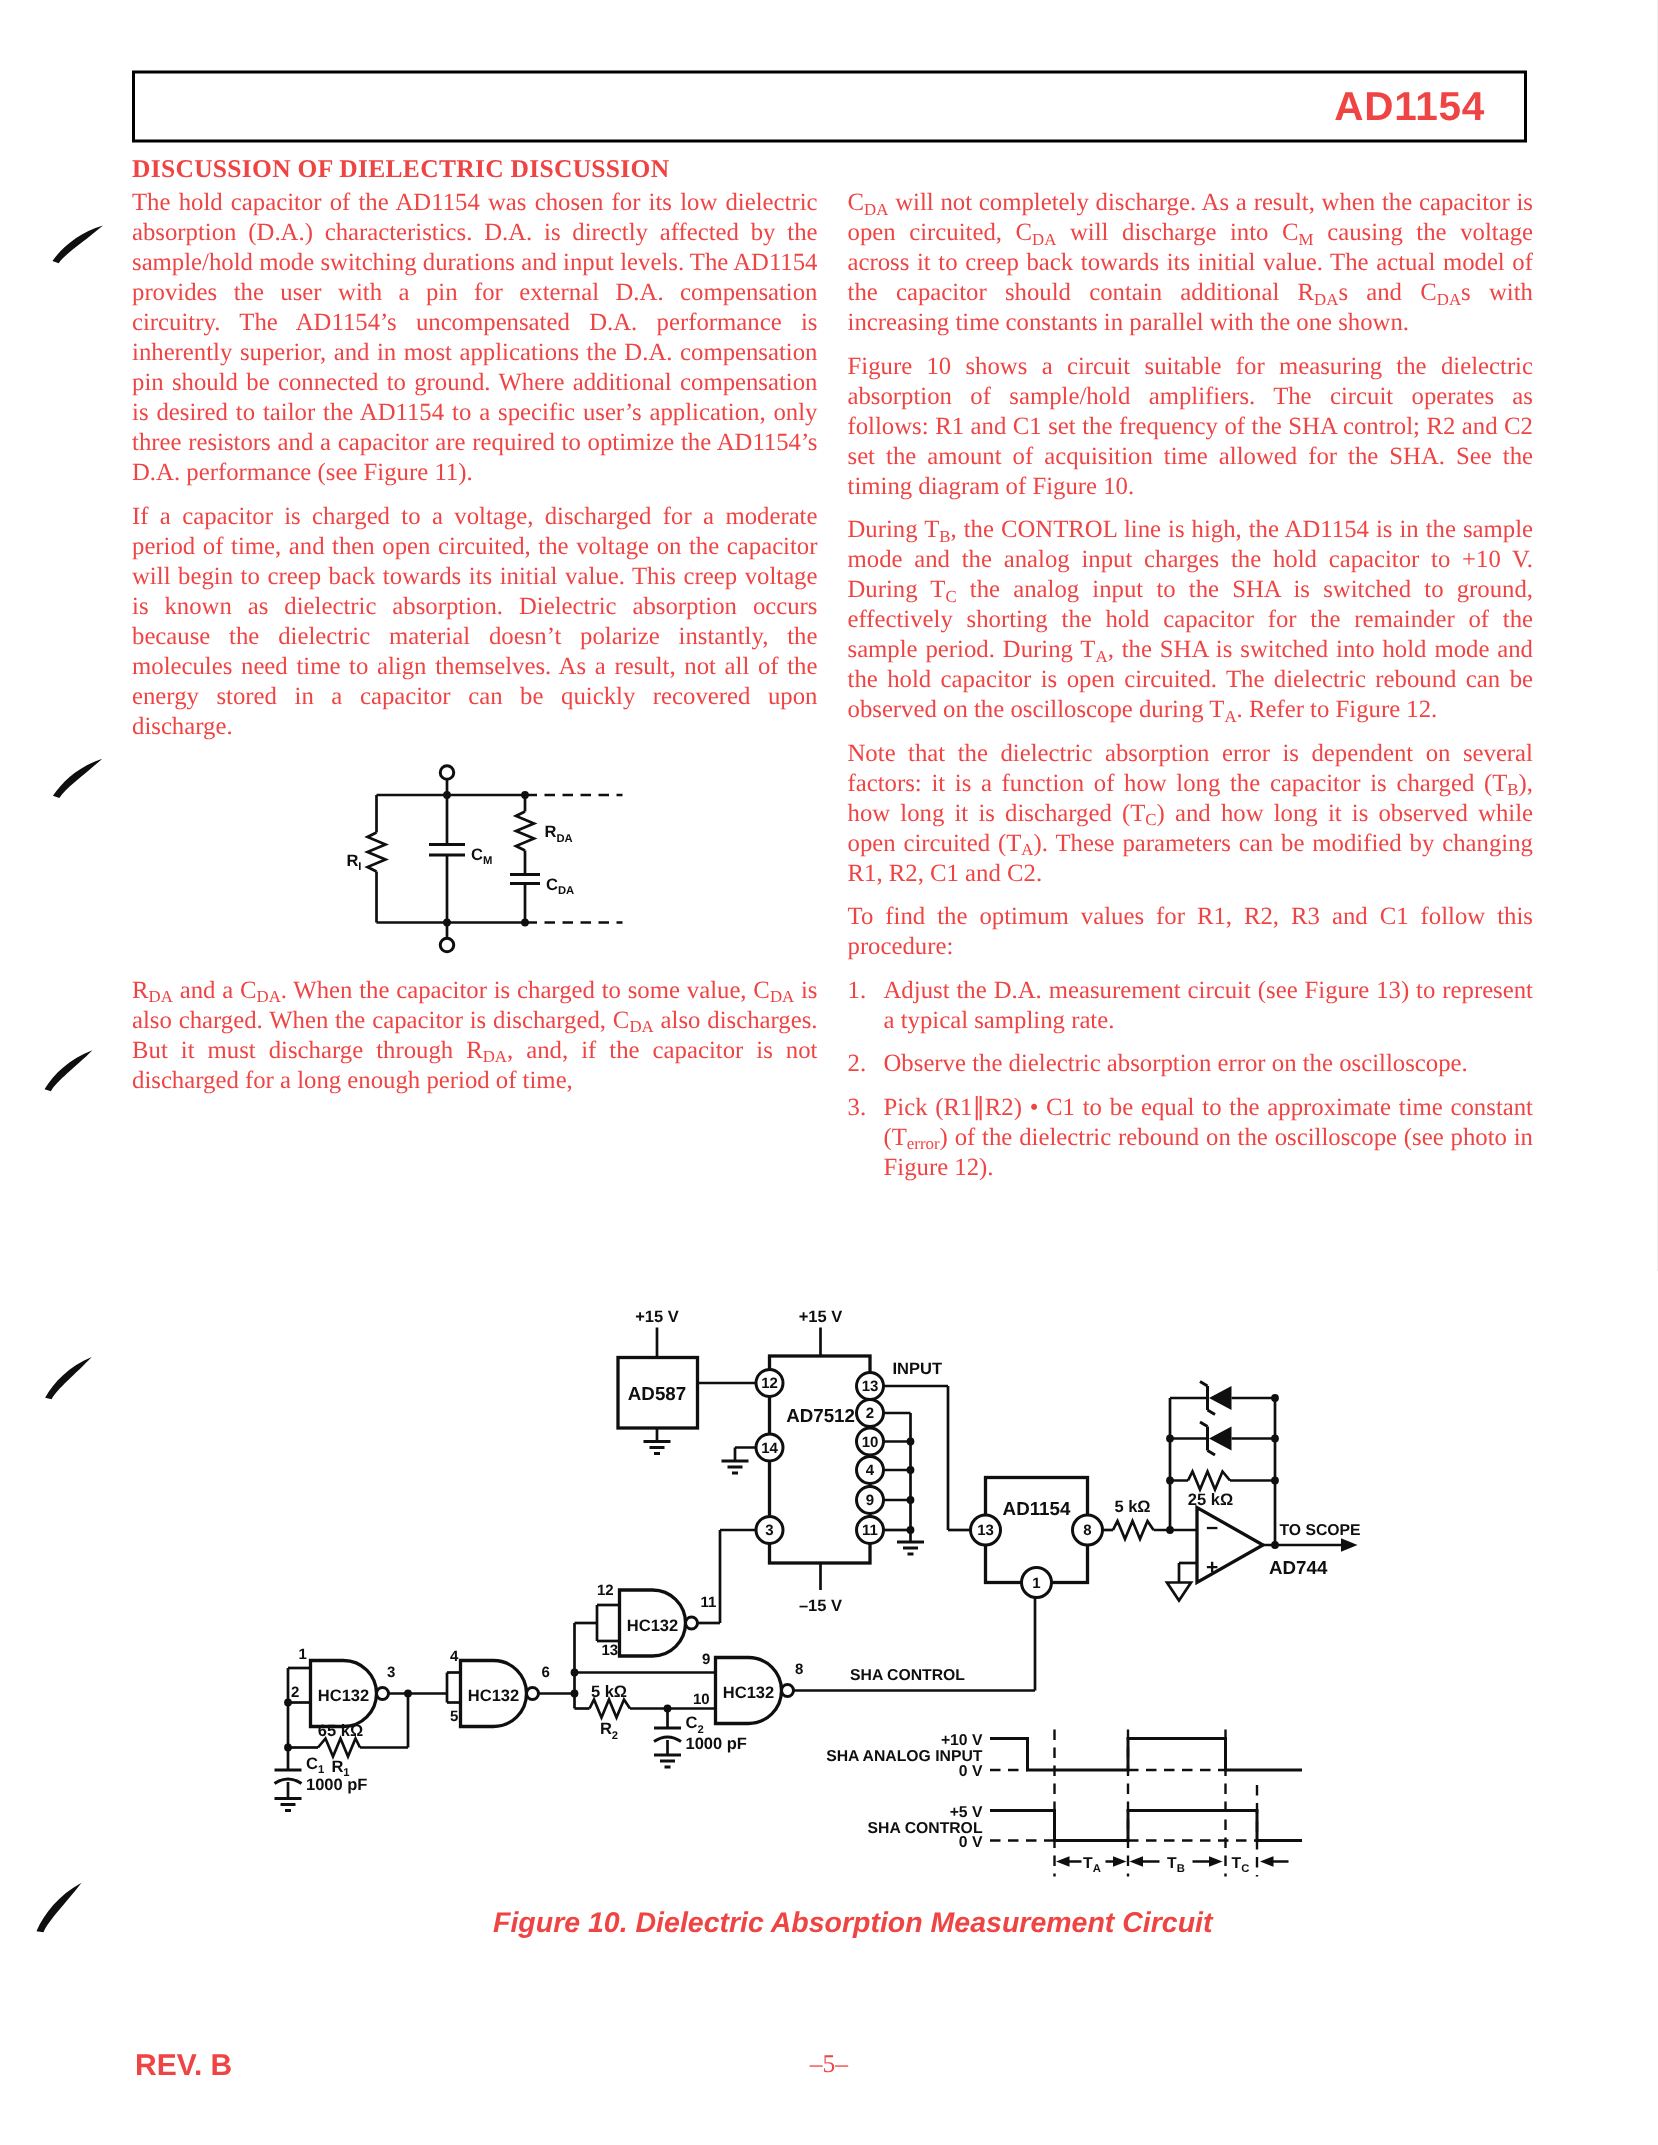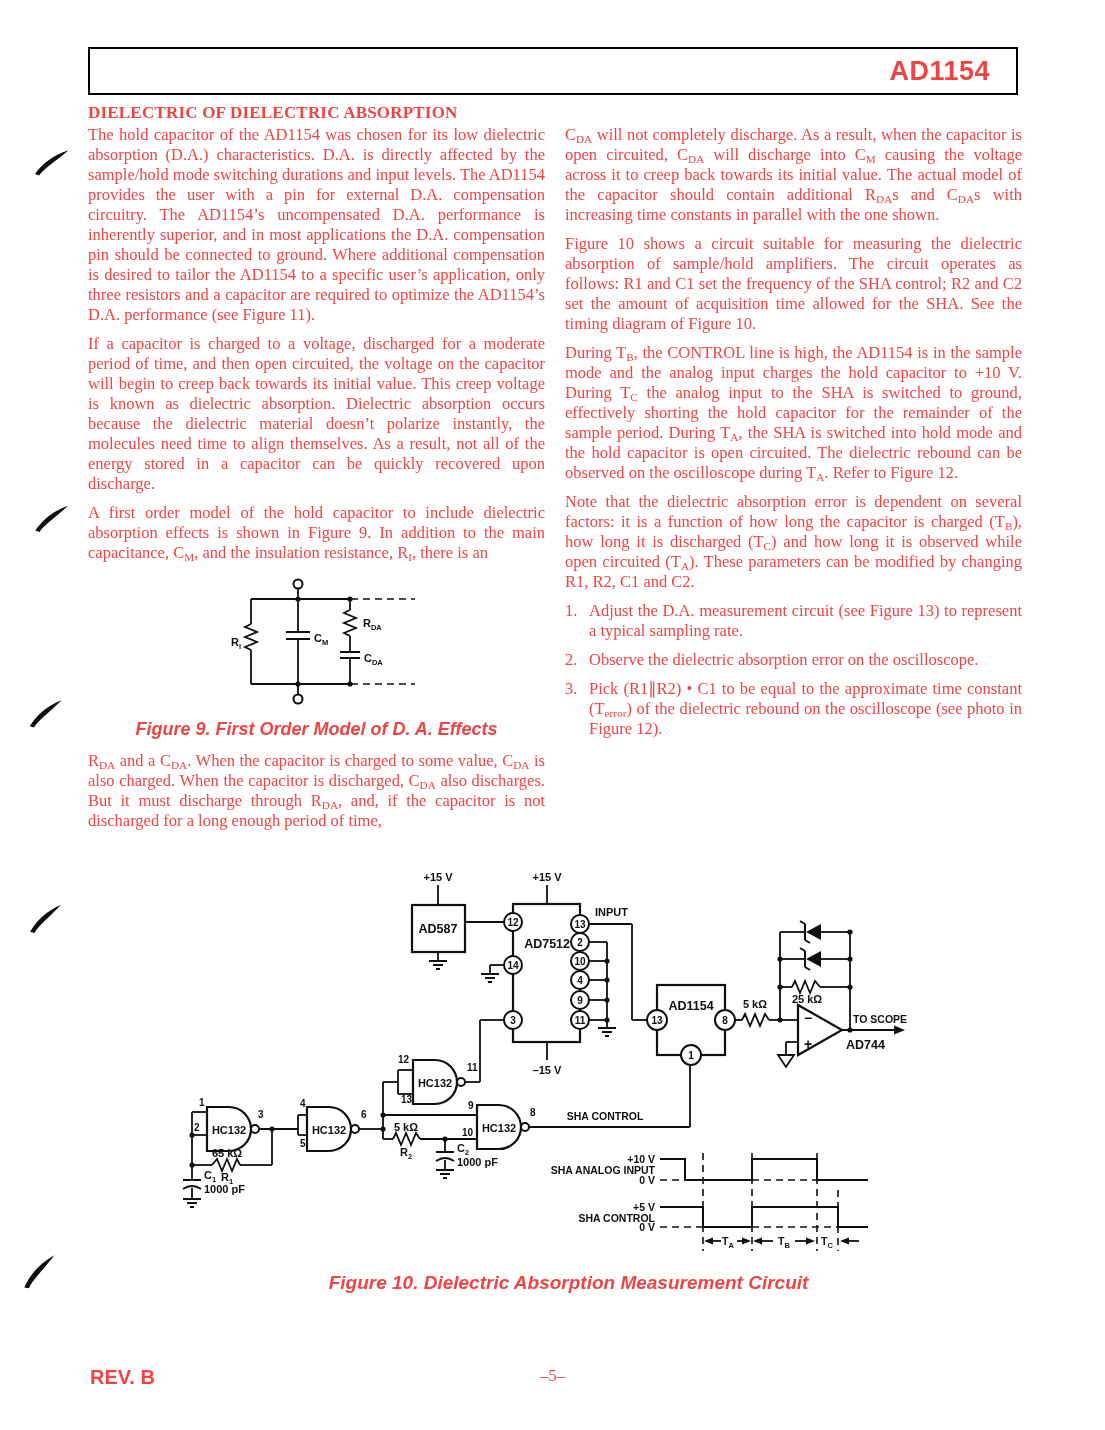--- a/index.html
+++ b/index.html
@@ -62,24 +62,23 @@
     <path class="blk" d="M2,22 C10,13 22,5 38,2 C25,11 11,18 6,24 Z"></path>
   </svg>
   <svg class="penmark" style="left:26px;top:906px;transform:rotate(-12deg);" width="42" height="28" viewBox="0 0 42 28">
     <path class="blk" d="M2,22 C10,13 22,5 38,2 C25,11 11,18 6,24 Z"></path>
   </svg>
   <svg class="penmark" style="left:18px;top:1258px;transform:rotate(-18deg);" width="46" height="30" viewBox="0 0 42 28">
     <path class="blk" d="M2,22 C10,13 22,5 38,2 C25,11 11,18 6,24 Z"></path>
   </svg>
 
   <div class="col colL">
-    <h3 class="sechead">DIELECTRIC OF DIELECTRIC ABSORPTION</h3>
+    <h3 class="sechead">DISCUSSION OF DIELECTRIC DISCUSSION</h3>
     <p>The hold capacitor of the AD1154 was chosen for its low dielectric absorption (D.A.) characteristics. D.A. is directly affected by the sample/hold mode switching durations and input levels. The AD1154 provides the user with a pin for external D.A. compensation circuitry. The AD1154’s uncompensated D.A. performance is inherently superior, and in most applications the D.A. compensation pin should be connected to ground. Where additional compensation is desired to tailor the AD1154 to a specific user’s application, only three resistors and a capacitor are required to optimize the AD1154’s D.A. performance (see Figure 11).</p>
     <p>If a capacitor is charged to a voltage, discharged for a moderate period of time, and then open circuited, the voltage on the capacitor will begin to creep back towards its initial value. This creep voltage is known as dielectric absorption. Dielectric absorption occurs because the dielectric material doesn’t polarize instantly, the molecules need time to align themselves. As a result, not all of the energy stored in a capacitor can be quickly recovered upon discharge.</p>
-    <p>A first order model of the hold capacitor to include dielectric absorption effects is shown in Figure 9. In addition to the main capacitance, C<sub>M</sub>, and the insulation resistance, R<sub>I</sub>, there is an</p>
 
     <div class="fig9wrap">
       <svg width="380" height="140" viewBox="0 0 380 140">
         <g>
           <circle class="pincirc" cx="115" cy="12" r="4.5"></circle>
           <line class="wire" x1="115" y1="16" x2="115" y2="27"></line>
           <line class="wire" x1="68" y1="27" x2="168" y2="27"></line>
           <line class="dash" x1="168" y1="27" x2="232" y2="27"></line>
           <line class="wire" x1="68" y1="112" x2="168" y2="112"></line>
           <line class="dash" x1="168" y1="112" x2="232" y2="112"></line>
@@ -105,30 +104,30 @@
           <line class="wire2" x1="157" y1="80" x2="177" y2="80"></line>
           <line class="wire2" x1="157" y1="86" x2="177" y2="86"></line>
           <line class="wire" x1="167" y1="86" x2="167" y2="112"></line>
         </g>
         <text class="lbl" x="58" y="74" text-anchor="end"><tspan>R</tspan><tspan dy="3" font-size="7.5">I</tspan></text>
         <text class="lbl" x="131" y="70"><tspan>C</tspan><tspan dy="3" font-size="7.5">M</tspan></text>
         <text class="lbl" x="180" y="55"><tspan>R</tspan><tspan dy="3" font-size="7.5">DA</tspan></text>
         <text class="lbl" x="181" y="90"><tspan>C</tspan><tspan dy="3" font-size="7.5">DA</tspan></text>
       </svg>
     </div>
-    <div class="figcap">Figure 9.  First Order Model of D. A. Effects</div>
 
     <p>R<sub>DA</sub> and a C<sub>DA</sub>. When the capacitor is charged to some value, C<sub>DA</sub> is also charged. When the capacitor is discharged, C<sub>DA</sub> also discharges. But it must discharge through R<sub>DA</sub>, and, if the capacitor is not discharged for a long enough period of time,</p>
   </div>
 
   <div class="col colR">
     <p>C<sub>DA</sub> will not completely discharge. As a result, when the capacitor is open circuited, C<sub>DA</sub> will discharge into C<sub>M</sub> causing the voltage across it to creep back towards its initial value. The actual model of the capacitor should contain additional R<sub>DA</sub>s and C<sub>DA</sub>s with increasing time constants in parallel with the one shown.</p>
     <p>Figure 10 shows a circuit suitable for measuring the dielectric absorption of sample/hold amplifiers. The circuit operates as follows: R1 and C1 set the frequency of the SHA control; R2 and C2 set the amount of acquisition time allowed for the SHA. See the timing diagram of Figure 10.</p>
     <p>During T<sub>B</sub>, the CONTROL line is high, the AD1154 is in the sample mode and the analog input charges the hold capacitor to +10 V. During T<sub>C</sub> the analog input to the SHA is switched to ground, effectively shorting the hold capacitor for the remainder of the sample period. During T<sub>A</sub>, the SHA is switched into hold mode and the hold capacitor is open circuited. The dielectric rebound can be observed on the oscilloscope during T<sub>A</sub>. Refer to Figure 12.</p>
     <p>Note that the dielectric absorption error is dependent on several factors: it is a function of how long the capacitor is charged (T<sub>B</sub>), how long it is discharged (T<sub>C</sub>) and how long it is observed while open circuited (T<sub>A</sub>). These parameters can be modified by changing R1, R2, C1 and C2.</p>
+    <p>To find the optimum values for R1, R2, R3 and C1 follow this procedure:</p>
     <div class="olist">
       <div class="li">
         <span class="num">1.</span>
         <span class="txt">Adjust the D.A. measurement circuit (see Figure 13) to represent a typical sampling rate.</span>
       </div>
       <div class="li">
         <span class="num">2.</span>
         <span class="txt">Observe the dielectric absorption error on the oscilloscope.</span>
       </div>
       <div class="li">

